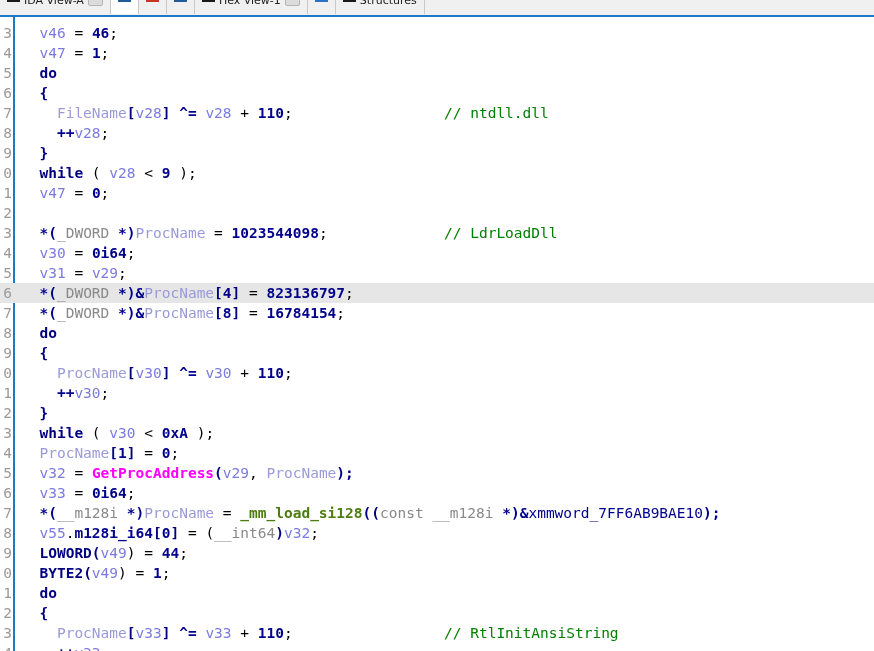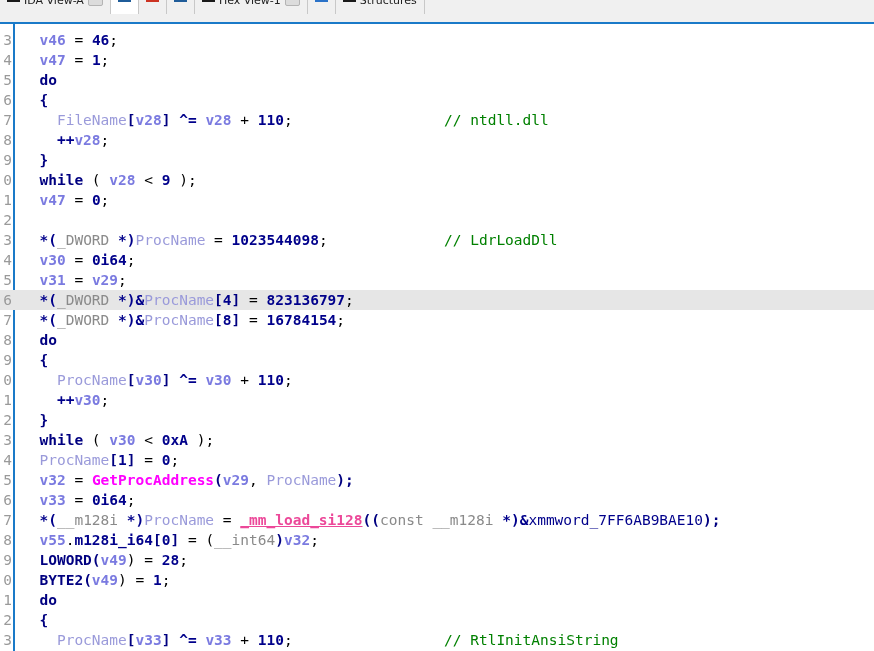--- a/index.html
+++ b/index.html
@@ -10,21 +10,21 @@
   body {
     width: 874px;
     height: 651px;
     overflow: hidden;
     font-family: "DejaVu Sans Mono", "Liberation Mono", monospace;
   }
 
   
   .tabstrip {
     position: relative;
-    height: 24px;
+    height: 17px;
     background: #f0f0f0;
     overflow: hidden;
     box-sizing: border-box;
   }
   .tabstrip-inner {
     position: absolute;
     left: 0;
     top: -14px;        
     height: 28px;
     display: flex;
@@ -112,28 +112,28 @@
     position: absolute;
     left: 22px;
     top: 0;
     white-space: pre;
   }
 
   
   .t-kw      { color: #000080; font-weight: bold; }  
   .t-plain   { color: #000000; }
   .t-punct   { color: #000080; font-weight: bold; }
-  .t-var     { color: #7a7ae0; font-weight: bold; }                     
+  .t-var     { color: #7a7ae0; }                     
   .t-lvar    { color: #9a9ada; }                     
   .t-num     { color: #00008b; font-weight: bold; }  
   .t-api     { color: #ff00ff; font-weight: bold; }  
   .t-type    { color: #8a8a8a; }                     
   .t-macro   { color: #000080; font-weight: bold; text-align: center; }  
   .t-glob    { color: #00008b; font-weight: normal; }  
-  .t-intr    { color: #ec4899; font-weight: bold; text-decoration: underline; }
+  .t-intr    { color: #4d7c0f; font-weight: bold; }
   .t-cmt     { color: #008000; }                     
 </style>
 </head>
 <body>
 
 <div class="tabstrip">
   <div class="tabstrip-inner">
       <div class="tab">
         <span class="tab-swatch" style="background: rgb(26, 26, 26);"></span>
         <span class="tab-label">IDA View-A</span>
@@ -186,20 +186,20 @@
       <div class="line"><span class="lineno">9</span><span class="codetext"><span class="t-plain">  </span><span class="t-punct">{</span></span></div>
       <div class="line"><span class="lineno">0</span><span class="codetext"><span class="t-plain">    </span><span class="t-lvar">ProcName</span><span class="t-punct">[</span><span class="t-var">v30</span><span class="t-punct">] </span><span class="t-num">^=</span><span class="t-plain"> </span><span class="t-var">v30</span><span class="t-plain"> + </span><span class="t-num">110</span><span class="t-plain">;</span></span></div>
       <div class="line"><span class="lineno">1</span><span class="codetext"><span class="t-plain">    </span><span class="t-num">++</span><span class="t-var">v30</span><span class="t-plain">;</span></span></div>
       <div class="line"><span class="lineno">2</span><span class="codetext"><span class="t-plain">  </span><span class="t-punct">}</span></span></div>
       <div class="line"><span class="lineno">3</span><span class="codetext"><span class="t-plain">  </span><span class="t-kw">while</span><span class="t-plain"> ( </span><span class="t-var">v30</span><span class="t-plain"> &lt; </span><span class="t-num">0xA</span><span class="t-plain"> );</span></span></div>
       <div class="line"><span class="lineno">4</span><span class="codetext"><span class="t-plain">  </span><span class="t-lvar">ProcName</span><span class="t-punct">[</span><span class="t-num">1</span><span class="t-punct">]</span><span class="t-plain"> = </span><span class="t-num">0</span><span class="t-plain">;</span></span></div>
       <div class="line"><span class="lineno">5</span><span class="codetext"><span class="t-plain">  </span><span class="t-var">v32</span><span class="t-plain"> = </span><span class="t-api">GetProcAddress</span><span class="t-punct">(</span><span class="t-var">v29</span><span class="t-plain">, </span><span class="t-lvar">ProcName</span><span class="t-punct">);</span></span></div>
       <div class="line"><span class="lineno">6</span><span class="codetext"><span class="t-plain">  </span><span class="t-var">v33</span><span class="t-plain"> = </span><span class="t-num">0i64</span><span class="t-plain">;</span></span></div>
       <div class="line"><span class="lineno">7</span><span class="codetext"><span class="t-plain">  </span><span class="t-num">*(</span><span class="t-type">__m128i</span><span class="t-plain"> </span><span class="t-num">*)</span><span class="t-lvar">ProcName</span><span class="t-plain"> = </span><span class="t-intr">_mm_load_si128</span><span class="t-punct">((</span><span class="t-type">const</span><span class="t-plain"> </span><span class="t-type">__m128i</span><span class="t-plain"> </span><span class="t-num">*)&amp;</span><span class="t-glob">xmmword_7FF6AB9BAE10</span><span class="t-punct">);</span></span></div>
       <div class="line"><span class="lineno">8</span><span class="codetext"><span class="t-plain">  </span><span class="t-var">v55</span><span class="t-plain">.</span><span class="t-num">m128i_i64</span><span class="t-punct">[</span><span class="t-num">0</span><span class="t-punct">]</span><span class="t-plain"> = (</span><span class="t-type">__int64</span><span class="t-punct">)</span><span class="t-var">v32</span><span class="t-plain">;</span></span></div>
-      <div class="line"><span class="lineno">9</span><span class="codetext"><span class="t-plain">  </span><span class="t-macro">LOWORD</span><span class="t-punct">(</span><span class="t-var">v49</span><span class="t-plain">) = </span><span class="t-num">28</span><span class="t-plain">;</span></span></div>
+      <div class="line"><span class="lineno">9</span><span class="codetext"><span class="t-plain">  </span><span class="t-macro">LOWORD</span><span class="t-punct">(</span><span class="t-var">v49</span><span class="t-plain">) = </span><span class="t-num">44</span><span class="t-plain">;</span></span></div>
       <div class="line"><span class="lineno">0</span><span class="codetext"><span class="t-plain">  </span><span class="t-macro">BYTE2</span><span class="t-punct">(</span><span class="t-var">v49</span><span class="t-plain">) = </span><span class="t-num">1</span><span class="t-plain">;</span></span></div>
       <div class="line"><span class="lineno">1</span><span class="codetext"><span class="t-plain">  </span><span class="t-kw">do</span></span></div>
       <div class="line"><span class="lineno">2</span><span class="codetext"><span class="t-plain">  </span><span class="t-punct">{</span></span></div>
       <div class="line"><span class="lineno">3</span><span class="codetext"><span class="t-plain">    </span><span class="t-lvar">ProcName</span><span class="t-punct">[</span><span class="t-var">v33</span><span class="t-punct">] </span><span class="t-num">^=</span><span class="t-plain"> </span><span class="t-var">v33</span><span class="t-plain"> + </span><span class="t-num">110</span><span class="t-plain">;</span></span><span class="codetext t-cmt" style="left: 444px; color: rgb(0, 128, 0);">// RtlInitAnsiString</span></div>
       <div class="line"><span class="lineno">4</span><span class="codetext"><span class="t-plain">    </span><span class="t-num">++</span><span class="t-var">v33</span><span class="t-plain">;</span></span></div>
     </div>
 </div>
 
 </body></html>

